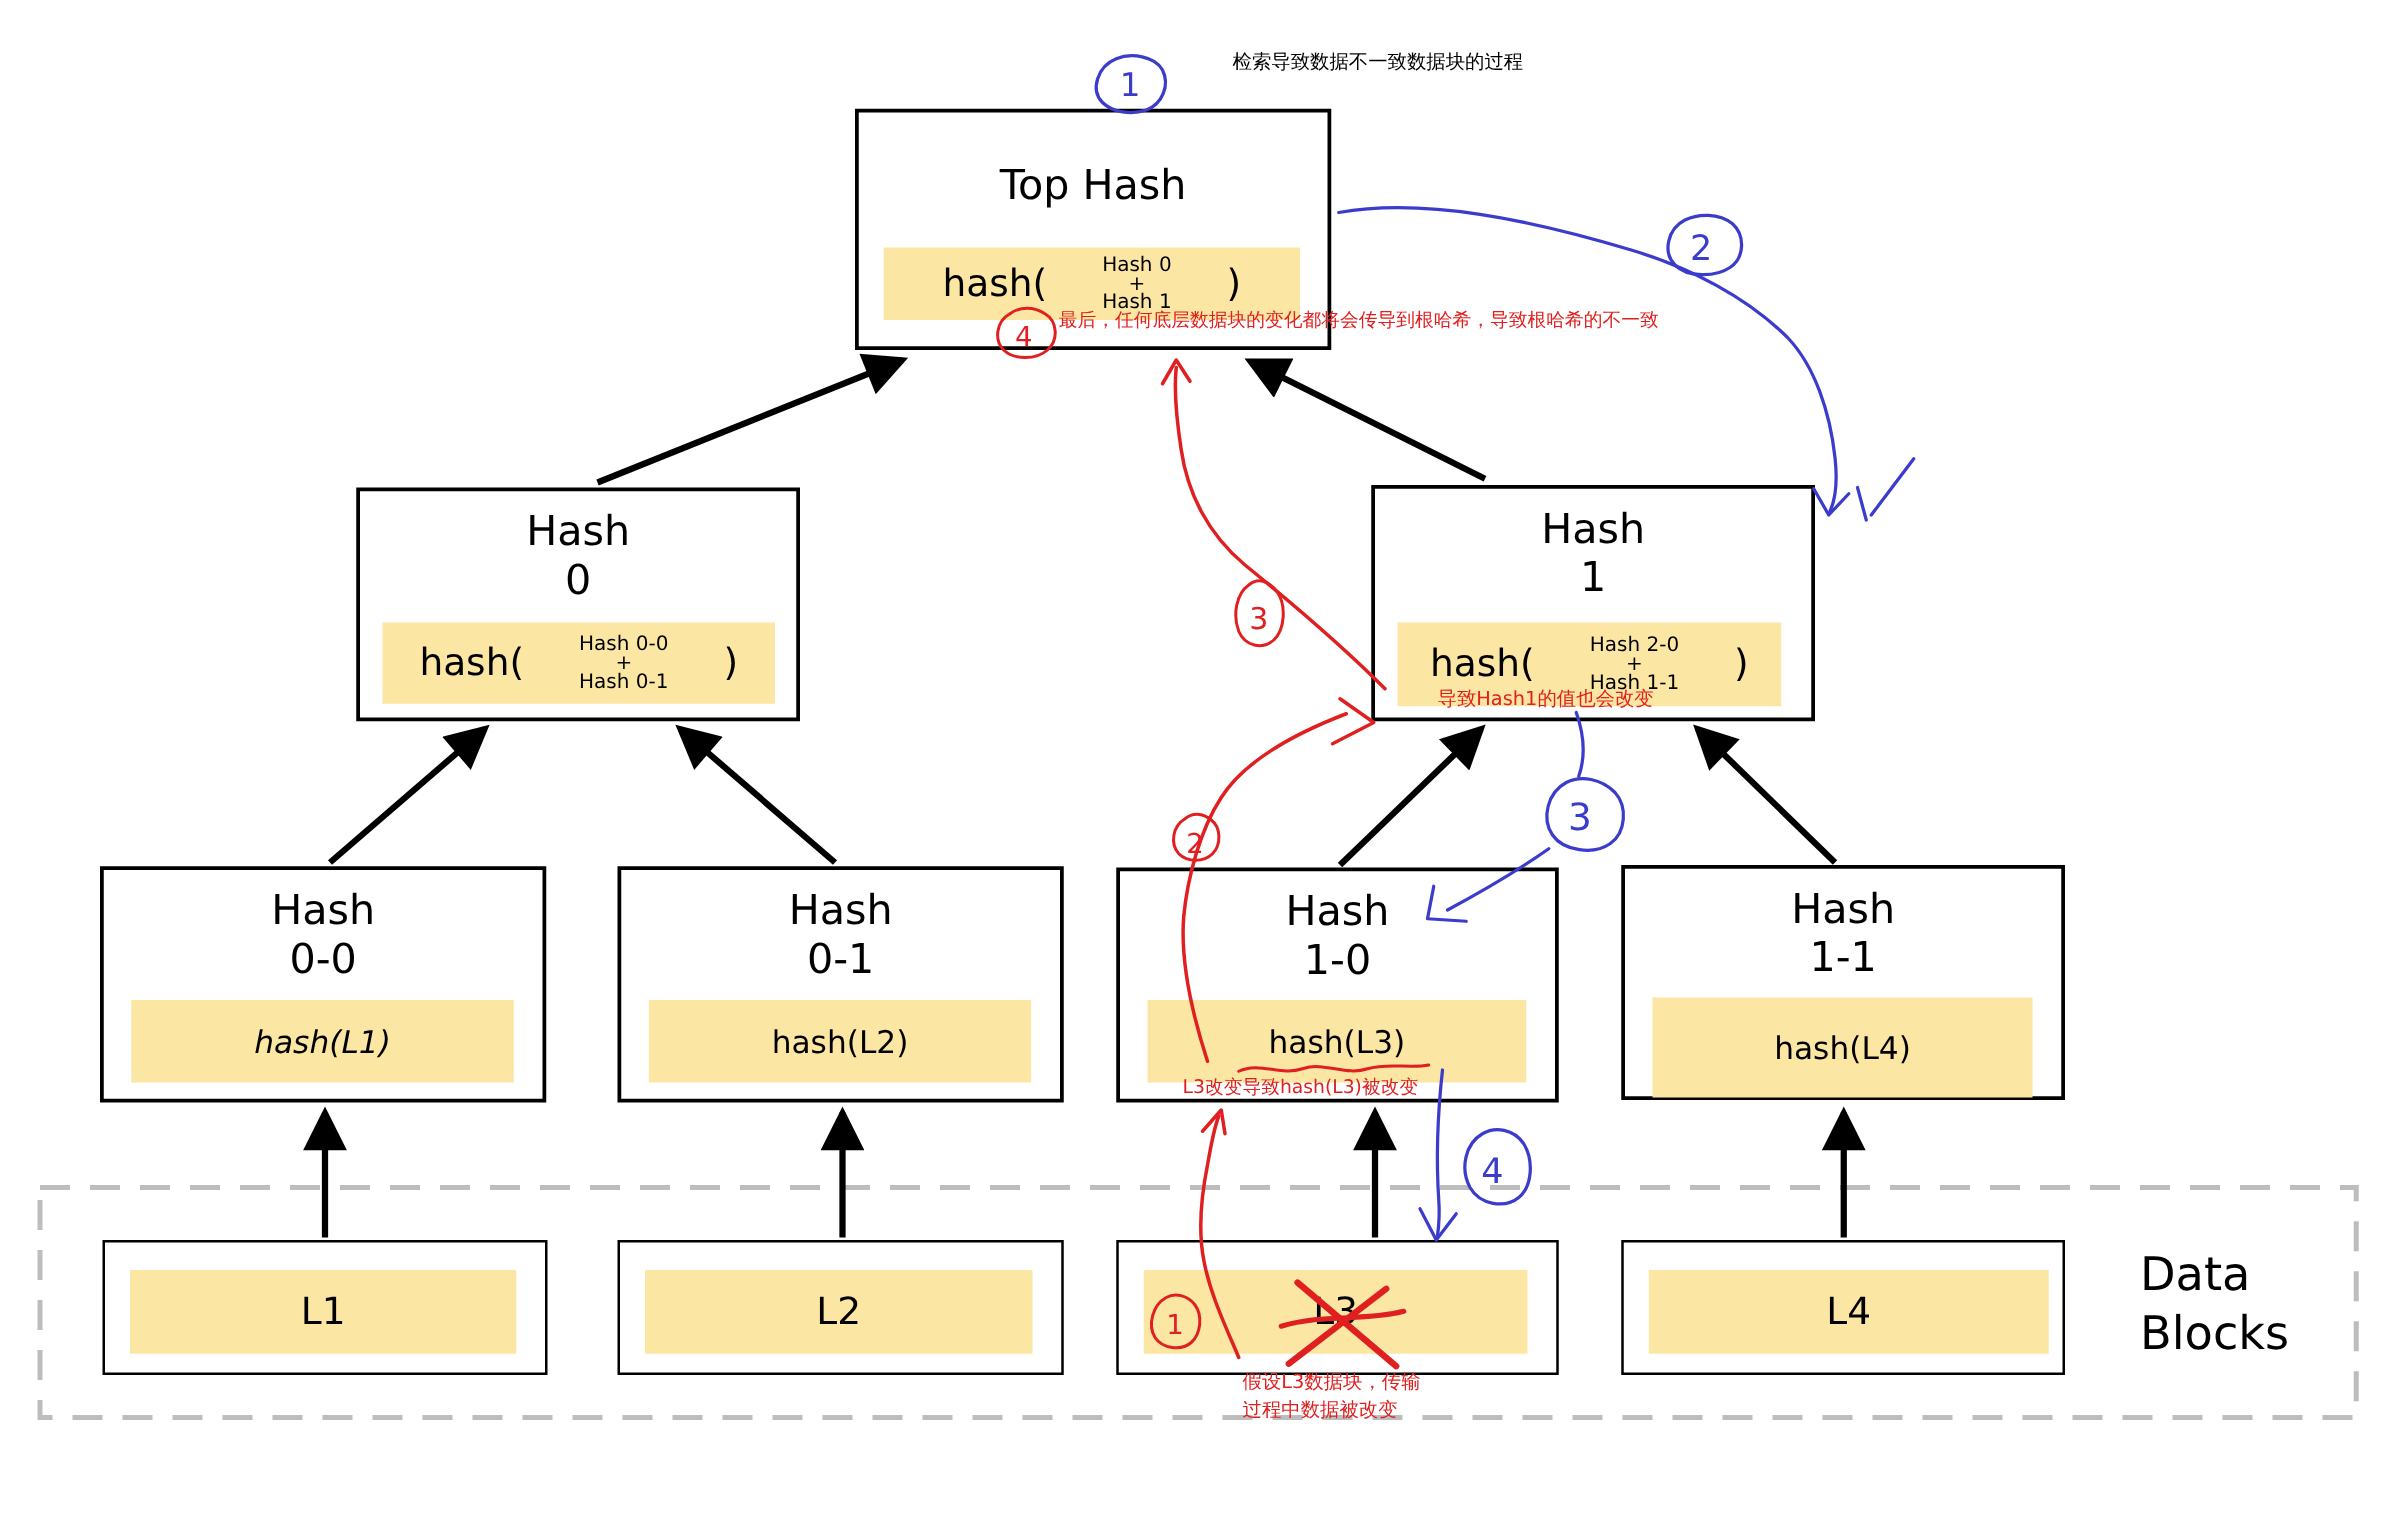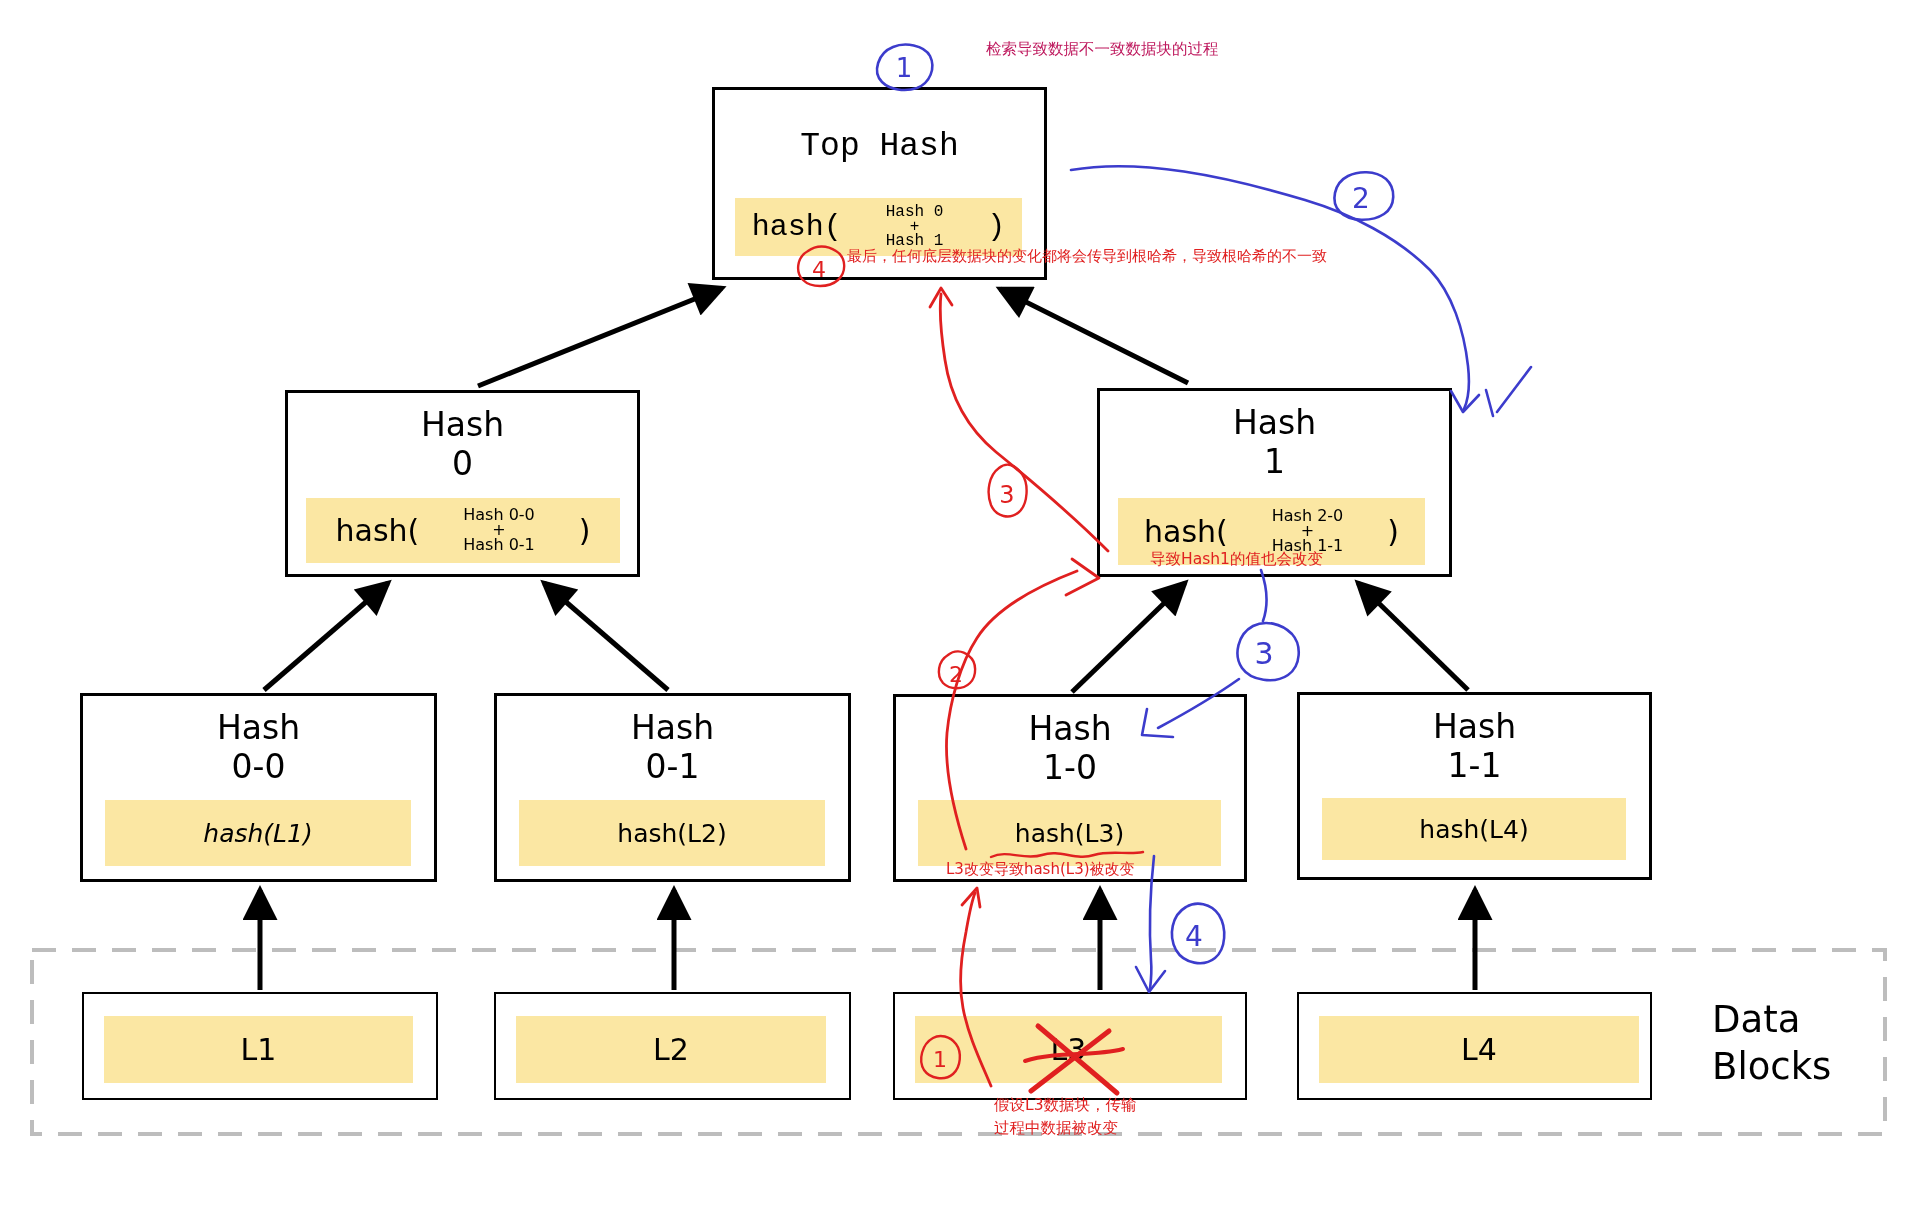--- a/index.html
+++ b/index.html
@@ -17,34 +17,34 @@
     position:absolute;background:#fbe7a3;display:flex;align-items:center;justify-content:center;
   }
   .formula{display:flex;align-items:center;justify-content:flex-start;gap:44px;}
   .fbig{font-size:30px;}
   .fops{font-size:16px;line-height:0.92;display:flex;flex-direction:column;align-items:center;}
   .fmid{font-size:25px;}
   .fblock{font-size:30px;}
   .svg-layer{position:absolute;left:0;top:0;z-index:2;pointer-events:none;}
   .note{position:absolute;z-index:3;white-space:nowrap;line-height:1.25;}
   .note-red{color:#e02020;}
-  .note-blue{color:#be185d;}
+  .note-blue{color:#000000;}
   .label-datablocks{position:absolute;z-index:1;font-size:37px;line-height:1.28;}
   .ink-red{stroke:#e02020;fill:none;stroke-linecap:round;stroke-linejoin:round;}
   .ink-blue{stroke:#3c3ccc;fill:none;stroke-linecap:round;stroke-linejoin:round;}
   .digit-red{fill:#e02020;stroke:none;font-family:"DejaVu Sans","Liberation Sans",sans-serif;}
   .digit-blue{fill:#3c3ccc;stroke:none;font-family:"DejaVu Sans","Liberation Sans",sans-serif;}
   .black-arrow{stroke:#000;stroke-width:5;}
 </style>
 </head>
 <body>
 
 <div class="canvas">
 
-  <div class="box" style="left:712px;top:87px;width:335px;height:193px;font-family:Liberation Mono, monospace;">
+  <div class="box" style="left:684px;top:87px;width:381px;height:193px;">
     <div class="title-single">Top Hash</div>
     <div class="hl" style="left:20px;right:22px;top:108px;height:58px;">
       <div class="formula">
         <span class="fbig">hash(</span>
         <span class="fops">
           <span>Hash 0</span>
           <span>+</span>
           <span>Hash 1</span>
         </span>
         <span class="fbig">)</span>
@@ -116,21 +116,21 @@
     <div class="hl" style="left:22px;right:23px;top:103px;height:66px;">
       <span class="fmid">hash(L3)</span>
     </div>
   </div>
 
   <div class="box" style="left:1297px;top:692px;width:355px;height:188px;">
     <div class="title">
       <div>Hash</div>
       <div>1-1</div>
     </div>
-    <div class="hl" style="left:22px;right:23px;top:103px;height:62px;">
+    <div class="hl" style="left:22px;right:23px;top:103px;height:80px;">
       <span class="fmid">hash(L4)</span>
     </div>
   </div>
 
   <div class="box" style="left:82px;top:992px;width:356px;height:108px;border-width:2px;">
     <div class="hl" style="left:20px;right:23px;top:22px;height:67px;">
       <span class="fblock">L1</span>
     </div>
   </div>
   <div class="box" style="left:494px;top:992px;width:357px;height:108px;border-width:2px;">

